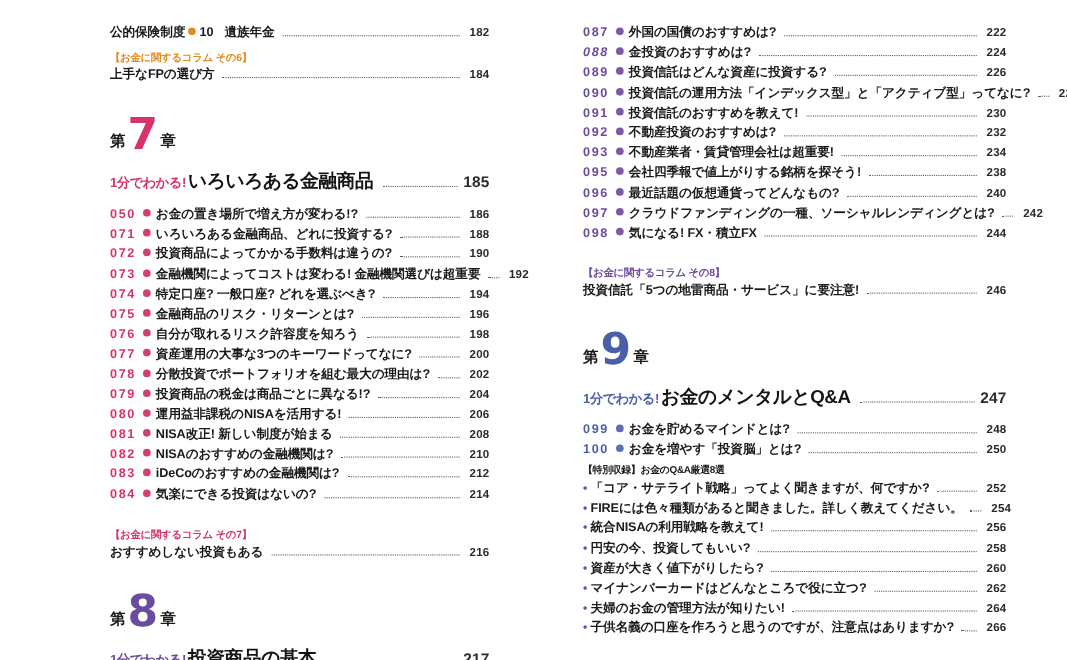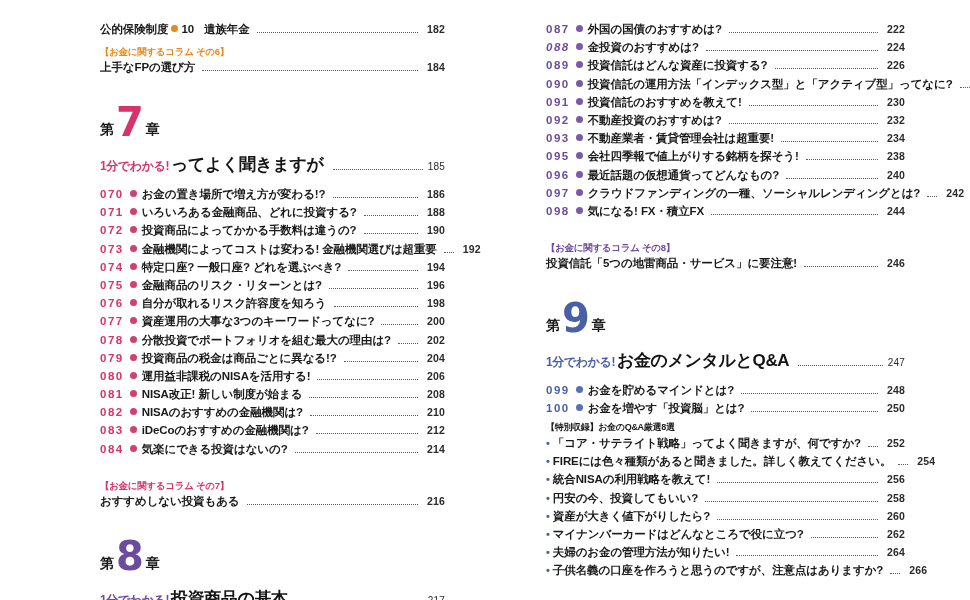--- a/index.html
+++ b/index.html
@@ -14,33 +14,32 @@
     font-family: "Liberation Sans", "DejaVu Sans", sans-serif;
     color: #1a1a1a;
     -webkit-font-smoothing: antialiased;
   }
   .page {
     position: relative;
     width: 970px;
     height: 600px;
     display: flex;
     box-sizing: border-box;
-    gap: 16px;
   }
   .col {
     box-sizing: border-box;
     position: relative;
   }
   .col-left {
     width: 485px;
     padding: 22px 40px 0 100px;
   }
   .col-right {
     width: 485px;
-    padding: 22px 81px 0 45px;
+    padding: 22px 55px 0 45px;
   }
 
   
   .entry {
     display: flex;
     align-items: baseline;
     white-space: nowrap;
   }
   .entry .num {
     flex: 0 0 auto;
@@ -150,22 +149,22 @@
     margin-left: 2px;
   }
   .chapter-title-row .leader {
     flex: 1 1 auto;
     border-bottom: 1.4px dotted #5d5d5d;
     margin: 0 5px 5px 9px;
     height: 1px;
     min-width: 10px;
   }
   .chapter-title-row .pg {
-    font-size: 10px;
-    font-weight: 400;
+    font-size: 14px;
+    font-weight: 700;
     color: #2b2b2b;
     letter-spacing: 0.2px;
   }
 
   .item-list {
     margin-top: 11px;
   }
   .item-list .entry {
     margin-bottom: 3.2px;
   }
@@ -222,27 +221,27 @@
     </div>
 
     <div class="chapter">
       <div class="chapter-no">
         <span class="dai">第</span>
         <span class="digit" id="ch7-digit" style="color: rgb(214, 51, 108);">7</span>
         <span class="sho">章</span>
       </div>
       <div class="chapter-title-row">
         <span class="lead-txt" id="ch7-lead" style="color: rgb(214, 51, 108);">1分でわかる!</span>
-        <span class="main-txt">ってよく聞きますが</span>
+        <span class="main-txt">いろいろある金融商品</span>
         <span class="leader"></span>
         <span class="pg">185</span>
       </div>
       <div class="item-list" id="ch7-items">
           <div class="entry">
-            <span class="num" style="color: rgb(214, 51, 108);">070</span>
+            <span class="num" style="color: rgb(214, 51, 108);">050</span>
             <span class="dot-marker" style="background: rgb(207, 64, 119);"></span>
             <span class="txt">お金の置き場所で増え方が変わる!?</span>
             <span class="leader"></span>
             <span class="pg">186</span>
           </div>
           <div class="entry">
             <span class="num" style="color: rgb(214, 51, 108);">071</span>
             <span class="dot-marker" style="background: rgb(207, 64, 119);"></span>
             <span class="txt">いろいろある金融商品、どれに投資する?</span>
             <span class="leader"></span>

